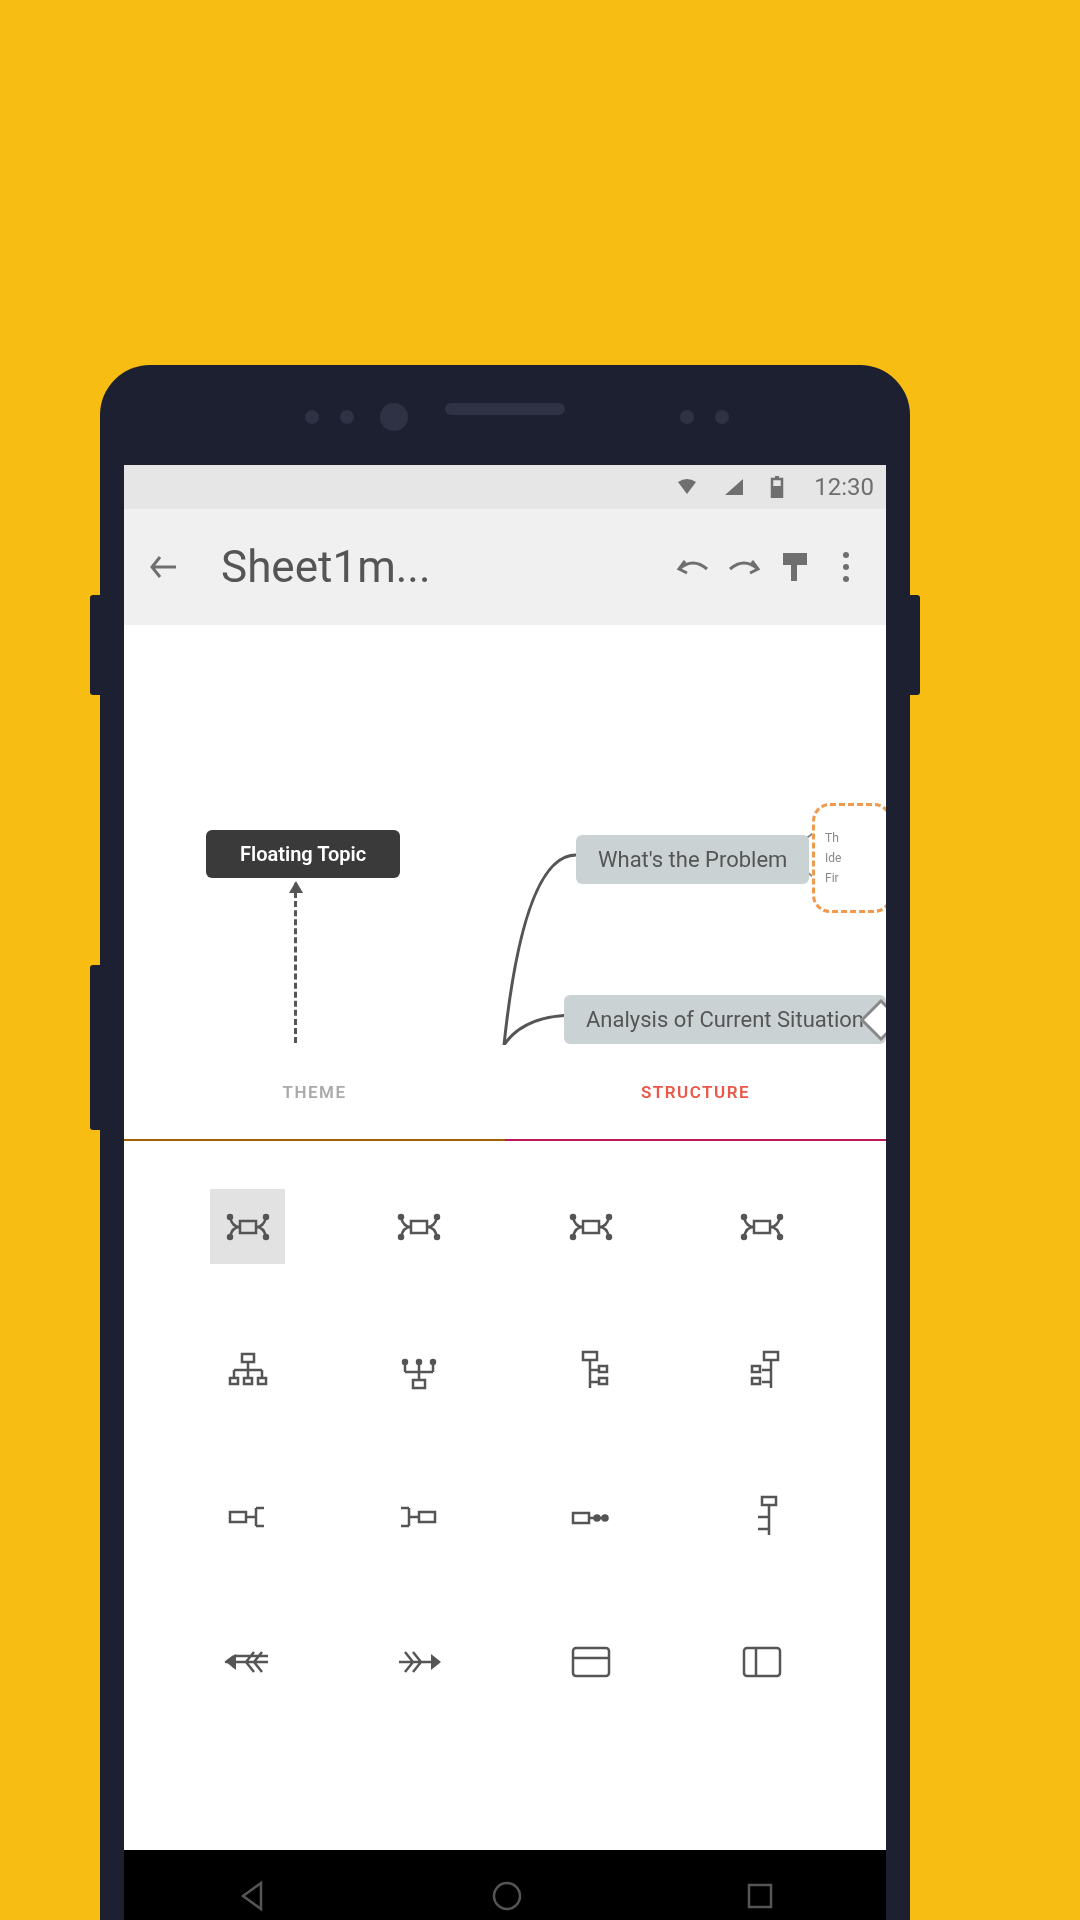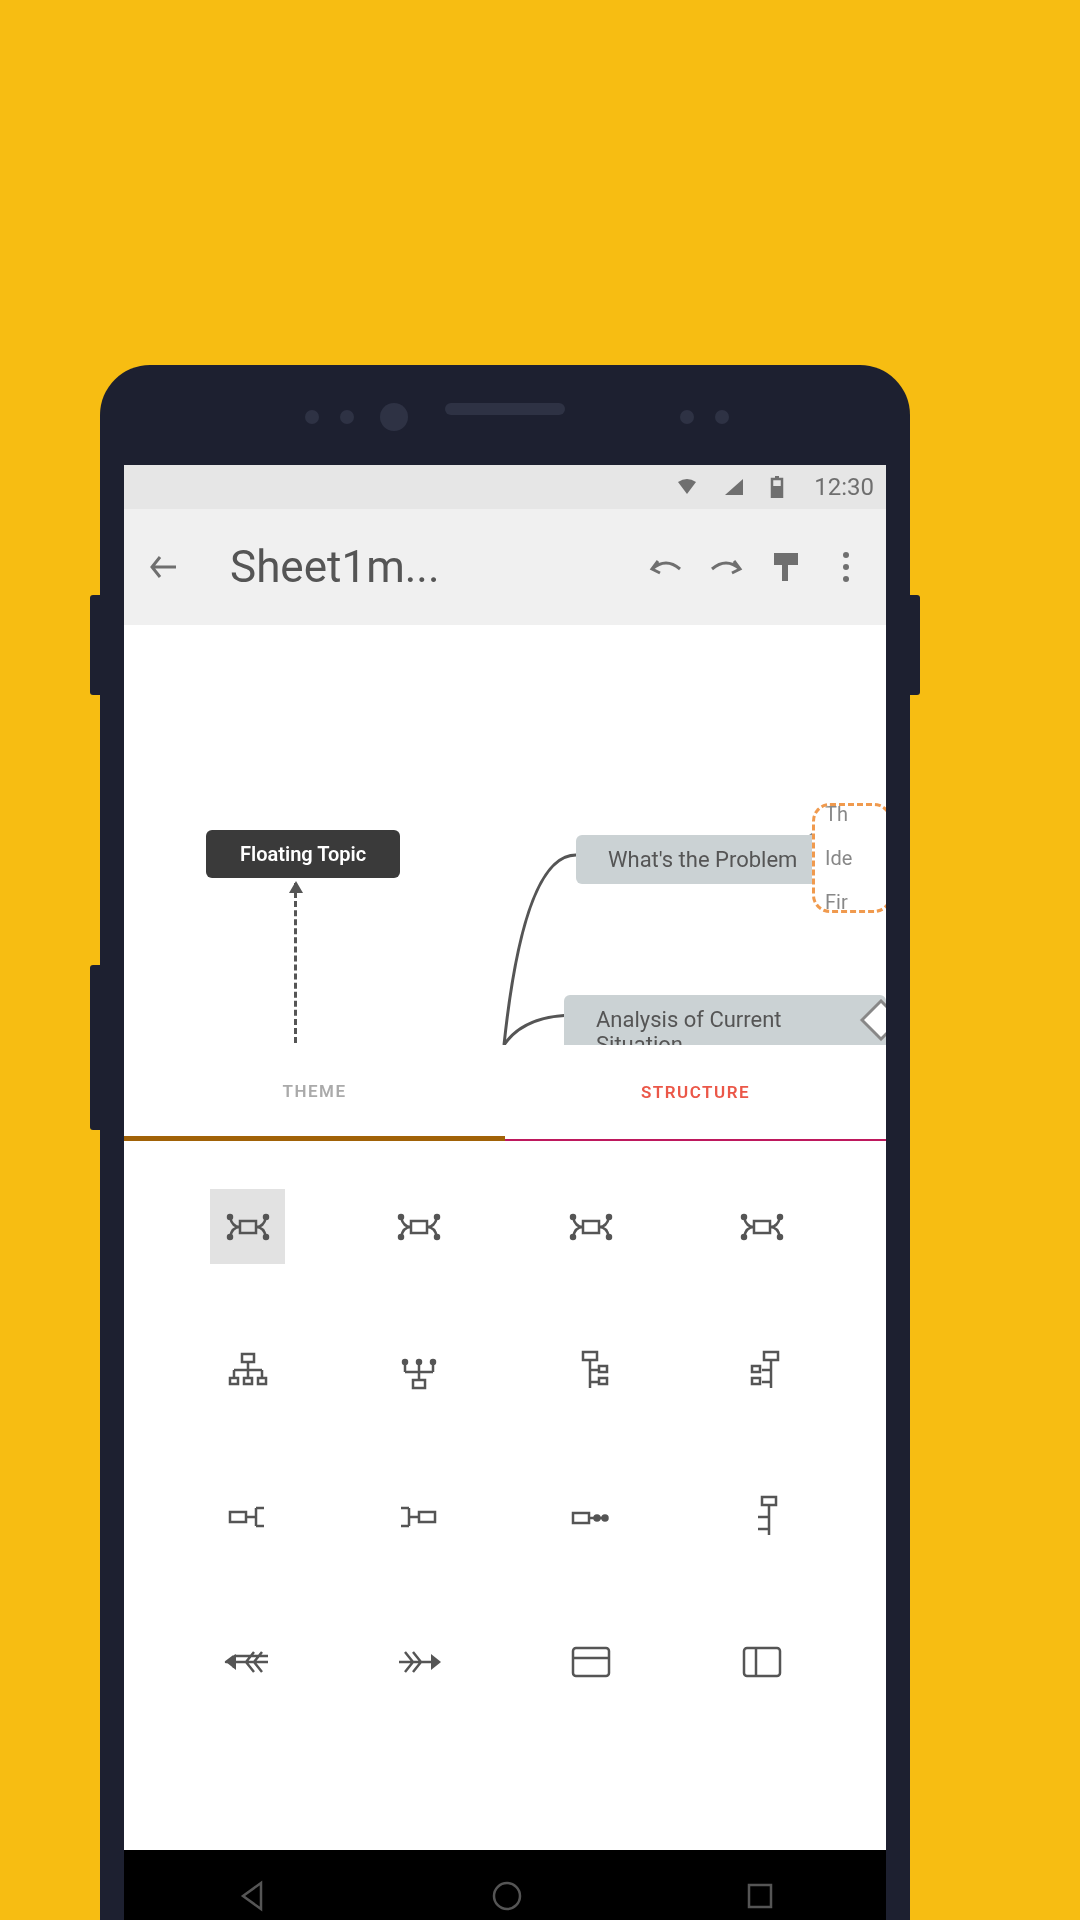--- a/index.html
+++ b/index.html
@@ -56,21 +56,21 @@
       color: #6f6f6f;
     }
     .status-bar .time { font-size: 24px; margin-left: 4px; }
     .status-icon { display: inline-flex; }
     .app-bar {
       height: 116px;
       background: #f0f0f0;
       display: flex;
       align-items: center;
       padding: 0 18px;
-      gap: 16px;
+      gap: 7px;
     }
     .app-bar .title { flex: 1; font-size: 44px; color: #555; font-weight: 400; margin-left: 28px; }
     .icon-btn { width: 44px; height: 44px; display: flex; align-items: center; justify-content: center; cursor: pointer; }
     .canvas {
       position: relative;
       height: 420px;
       background: #fff;
       overflow: hidden;
     }
     .floating-topic {
@@ -98,41 +98,41 @@
       top: -2px;
       left: -8px;
       border-left: 7px solid transparent;
       border-right: 7px solid transparent;
       border-bottom: 12px solid #555;
     }
     .node-box {
       position: absolute;
       background: #cbd2d4;
       color: #555;
-      padding: 12px 32px;
+      padding: 12px 22px;
       border-radius: 6px;
       font-size: 22px;
     }
     .node1 { left: 452px; top: 210px; }
     .node2 { left: 440px; top: 370px; }
     .dashed-box {
       position: absolute;
       right: -6px;
       top: 178px;
       width: 80px;
       height: 110px;
       border: 3px dashed #f09a4e;
       border-radius: 18px;
       background: #fff;
       display: flex;
       flex-direction: column;
       justify-content: center;
-      gap: 20px;
+      gap: 6px;
       padding-left: 10px;
-      font-size: 20px;
+      font-size: 12px;
       color: #888;
       overflow: hidden;
     }
     .diamond-tip {
       position: absolute;
       right: -10px;
       top: 380px;
       width: 30px;
       height: 30px;
       border: 3px solid #888;
@@ -145,21 +145,21 @@
       background: #fff;
     }
     .tab {
       flex: 1;
       display: flex;
       align-items: center;
       justify-content: center;
       font-size: 17px;
       letter-spacing: 1.5px;
       font-weight: 600;
-      border-bottom: 5px solid #a16207;
+      border-bottom: 2px solid #a16207;
       cursor: pointer;
     }
     .tab.inactive { color: #aaa; }
     .tab.active { color: #eb5748; border-bottom: 2px solid #be185d; }
     .grid {
       padding: 48px 38px;
       display: grid;
       grid-template-columns: repeat(4, 1fr);
       gap: 70px 0;
       justify-items: center;

